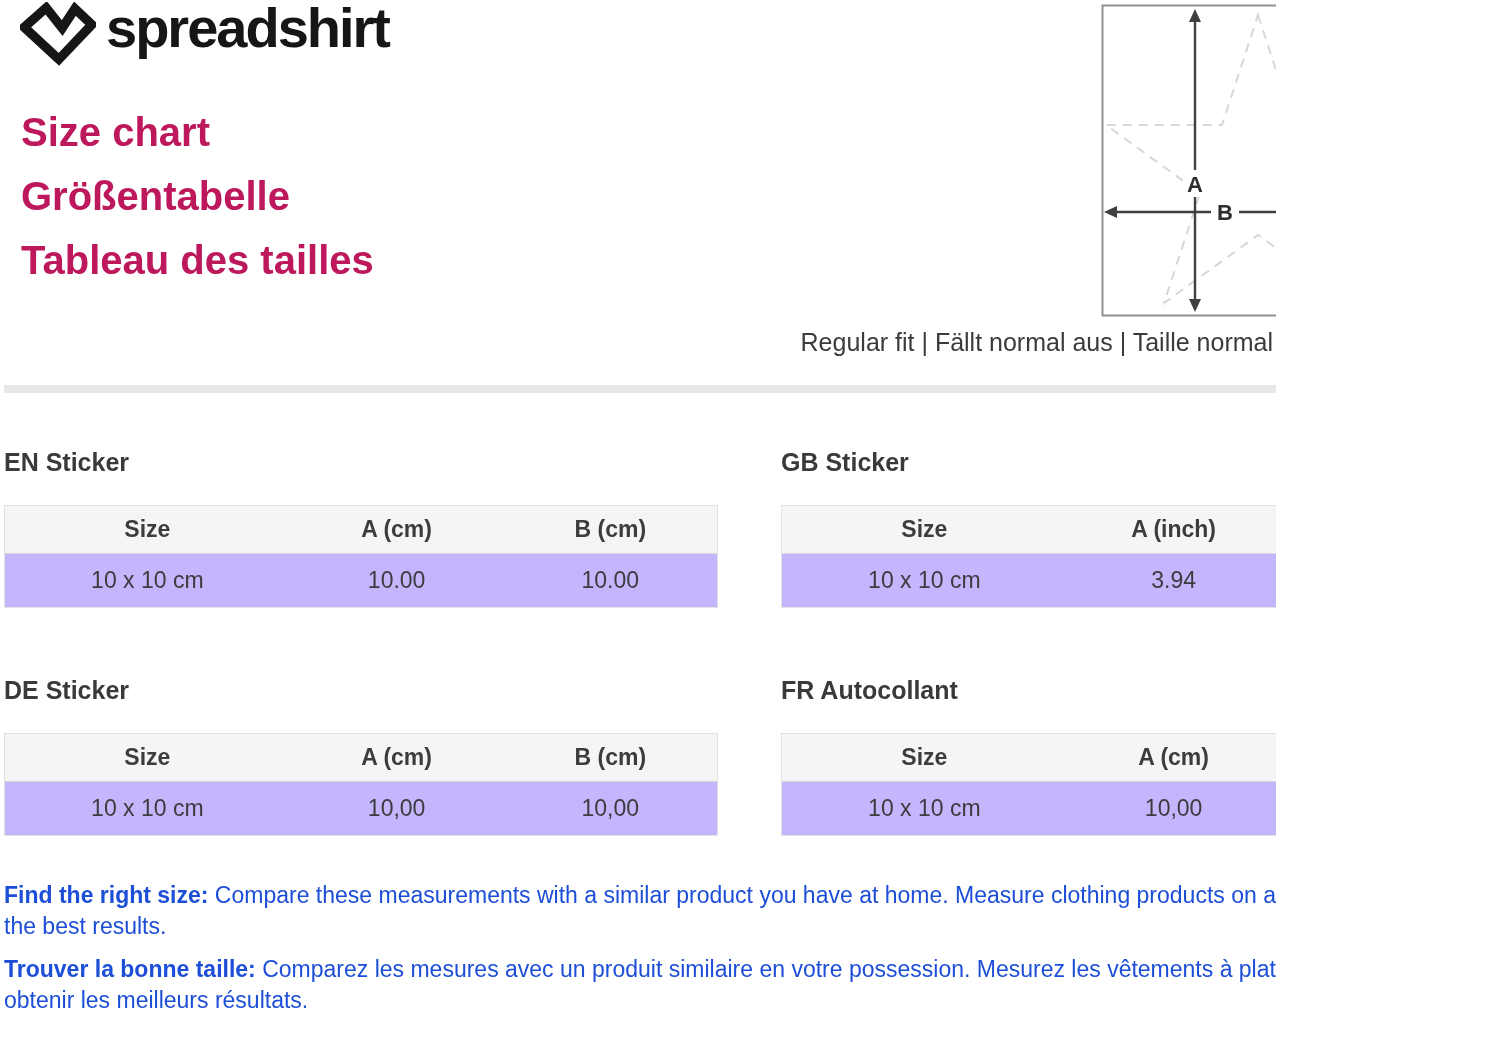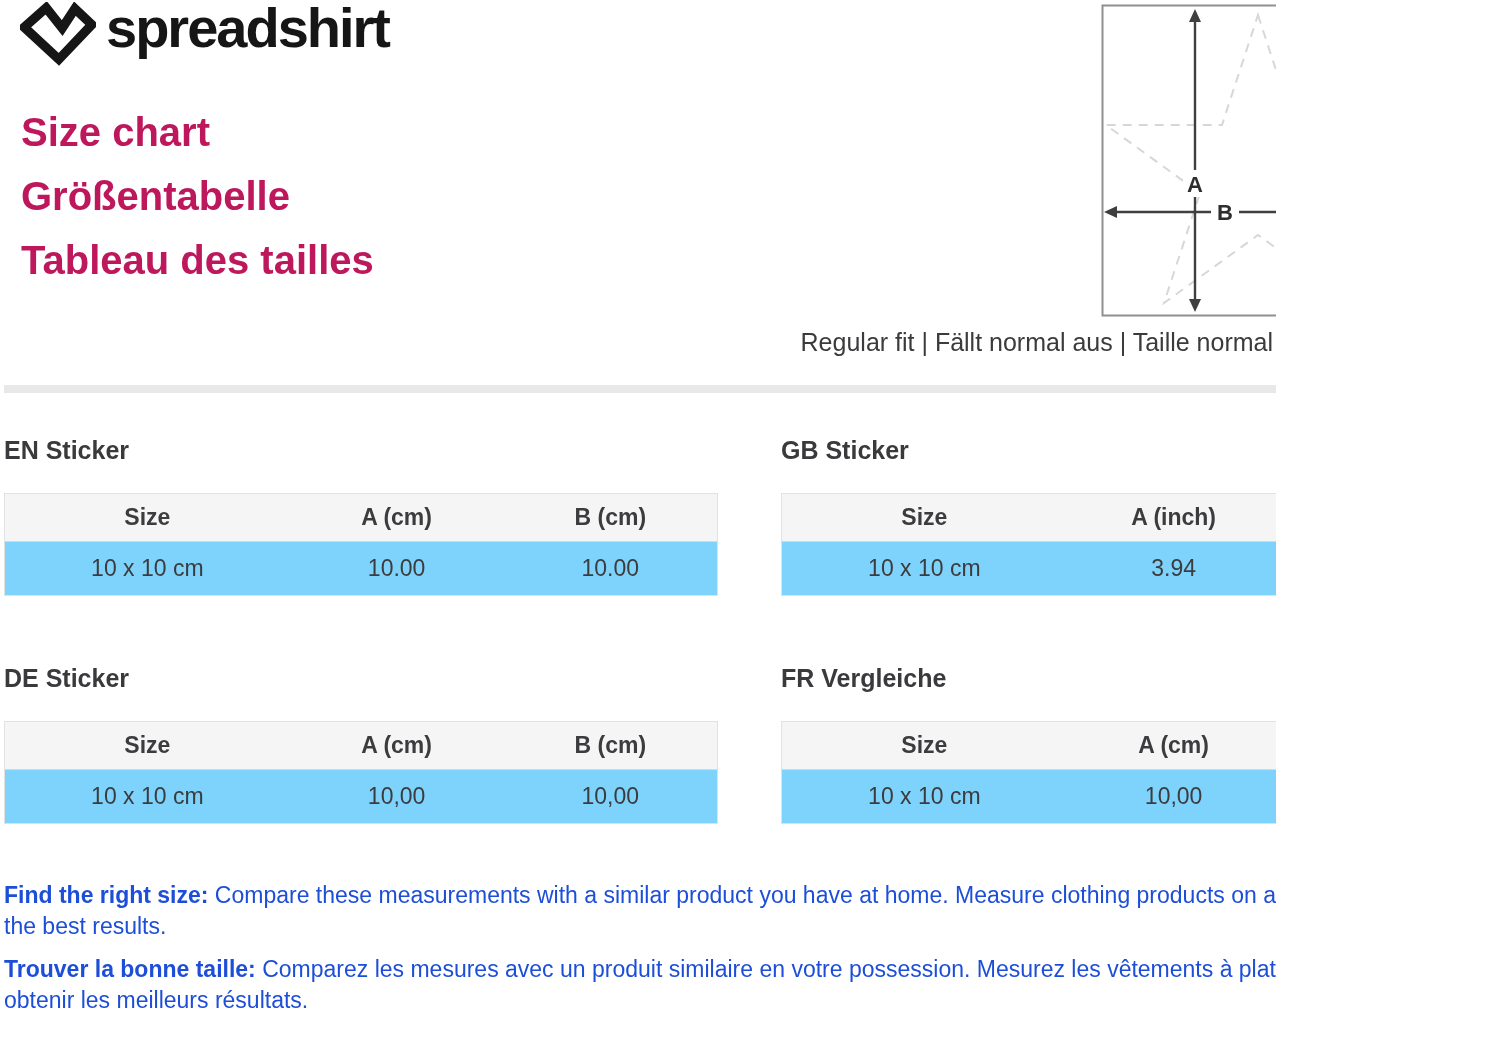--- a/index.html
+++ b/index.html
@@ -84,35 +84,35 @@
   .section.pos-en { left: 4px;   top: 438px; }
   .section.pos-gb { left: 781px; top: 438px; }
   .section.pos-de { left: 4px;   top: 666px; }
   .section.pos-fr { left: 781px; top: 666px; }
 
   .section-title {
     font-size: 25px;
     font-weight: bold;
     color: #3a3a3c;
     line-height: 25px;
-    margin: 0 0 30px 0;
+    margin: 12px 0 30px 0;
   }
   table.size-table {
     width: 714px;
     border-collapse: collapse;
     table-layout: fixed;
     border: 1px solid #e2e2e2;
   }
   table.size-table thead tr {
     background: #f5f5f6;
     height: 48px;
     border-bottom: 1px solid #d9d9d9;
   }
   table.size-table tbody tr {
-    background: #7dd3fc;
+    background: #c4b5fd;
     height: 54px;
   }
   table.size-table th {
     font-size: 23px;
     font-weight: bold;
     color: #3c3c3e;
     padding: 0;
   }
   table.size-table td {
     font-size: 23px;
@@ -248,21 +248,21 @@
         <tr>
           <td>10 x 10 cm</td>
           <td>10,00</td>
           <td>10,00</td>
         </tr>
       </tbody>
     </table>
   </div>
 
   <div class="section pos-fr">
-    <h2 class="section-title">FR Vergleiche</h2>
+    <h2 class="section-title">FR Autocollant</h2>
     <table class="size-table">
       <colgroup>
           <col style="width:40%">
           <col style="width:30%">
           <col style="width:30%">
         </colgroup>
       <thead>
         <tr>
           <th>Size</th>
           <th>A (cm)</th>

